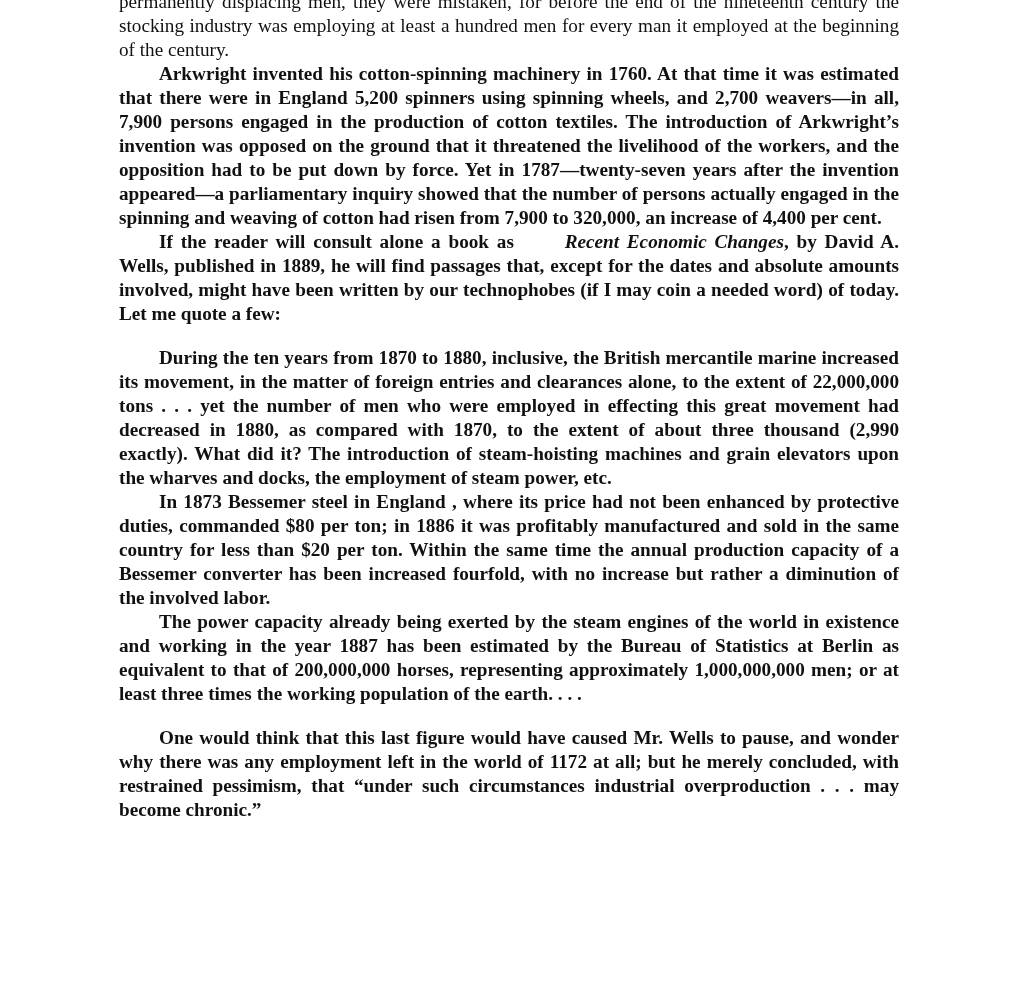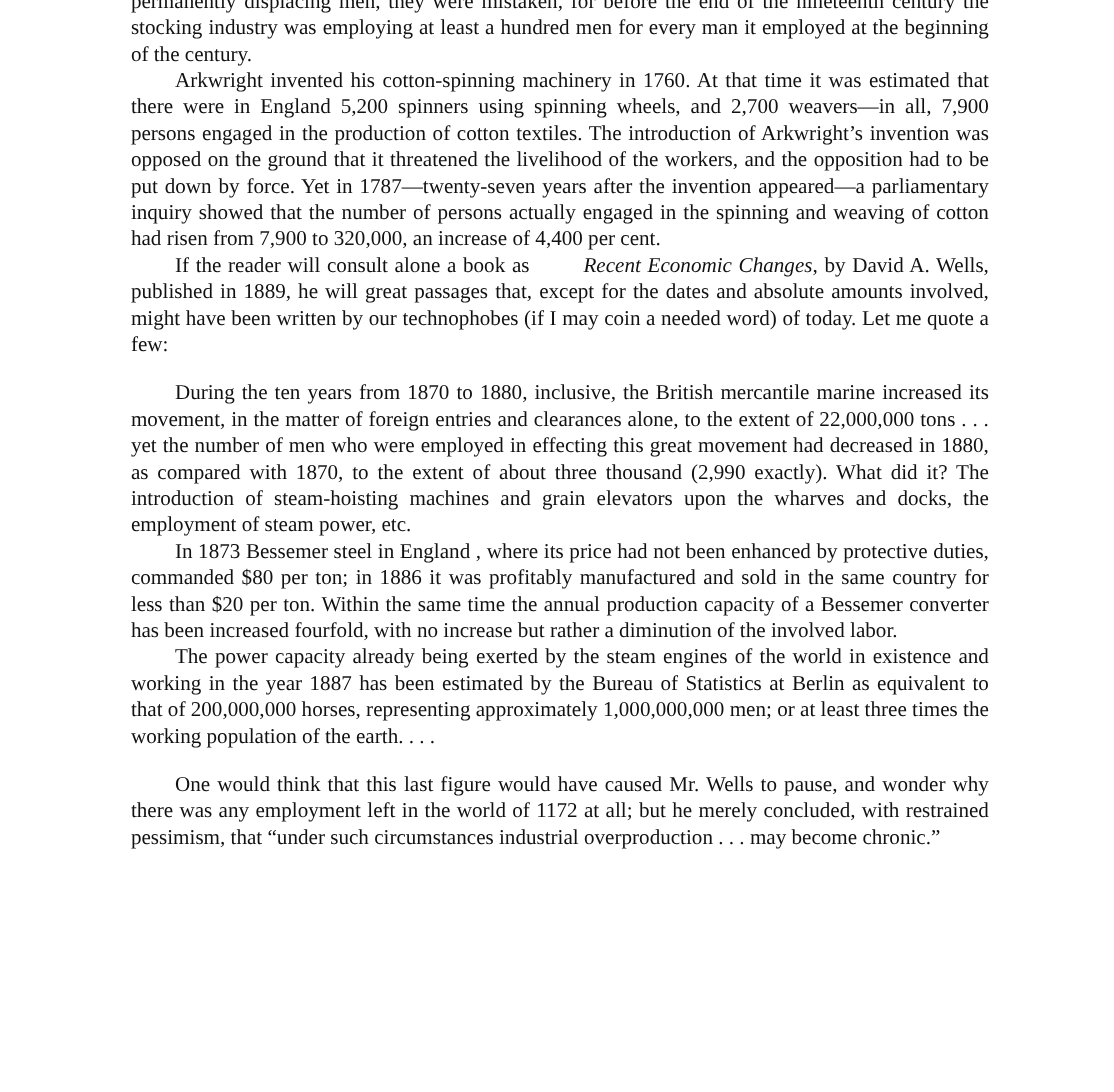--- a/index.html
+++ b/index.html
@@ -9,31 +9,31 @@
       left: 119px;
       top: -10px;
       width: 780px;
       font-family: "Liberation Serif", serif;
       font-size: 19.2px;
       line-height: 24px;
       color: #111111;
       text-align: justify;
     }
     .page p { margin: 0; }
-    .indent { text-indent: 40px; }
+    .indent { text-indent: 40px; font-weight: bold; }
     .gap { height: 20px; }
     em { font-style: italic; margin-left: 43px; }
   </style>
 </head>
 <body>
 
 <div class="page">
   <p>permanently displacing men, they were mistaken, for before the end of the nineteenth century the stocking industry was employing at least a hundred men for every man it employed at the beginning of the century.</p>
   <p class="indent">Arkwright invented his cotton-spinning machinery in 1760. At that time it was estimated that there were in England 5,200 spinners using spinning wheels, and 2,700 weavers—in all, 7,900 persons engaged in the production of cotton textiles. The introduction of Arkwright’s invention was opposed on the ground that it threatened the livelihood of the workers, and the opposition had to be put down by force. Yet in 1787—twenty-seven years after the invention appeared—a parliamentary inquiry showed that the number of persons actually engaged in the spinning and weaving of cotton had risen from 7,900 to 320,000, an increase of 4,400 per cent.</p>
-  <p class="indent"><span>If the reader will consult alone a book as </span><em>Recent Economic Changes</em><span>, by David A. Wells, published in 1889, he will great passages that, except for the dates and absolute amounts involved, might have been written by our technophobes (if I may coin a needed word) of today. Let me quote a few:</span></p>
+  <p class="indent"><span>If the reader will consult alone a book as </span><em>Recent Economic Changes</em><span>, by David A. Wells, published in 1889, he will find passages that, except for the dates and absolute amounts involved, might have been written by our technophobes (if I may coin a needed word) of today. Let me quote a few:</span></p>
 
   <div class="gap"></div>
 
   <div>
     <p class="indent">During the ten years from 1870 to 1880, inclusive, the British mercantile marine increased its movement, in the matter of foreign entries and clearances alone, to the extent of 22,000,000 tons . . . yet the number of men who were employed in effecting this great movement had decreased in 1880, as compared with 1870, to the extent of about three thousand (2,990 exactly). What did it? The introduction of steam-hoisting machines and grain elevators upon the wharves and docks, the employment of steam power, etc.</p>
     <p class="indent">In 1873 Bessemer steel in England , where its price had not been enhanced by protective duties, commanded $80 per ton; in 1886 it was profitably manufactured and sold in the same country for less than $20 per ton. Within the same time the annual production capacity of a Bessemer converter has been increased fourfold, with no increase but rather a diminution of the involved labor.</p>
     <p class="indent">The power capacity already being exerted by the steam engines of the world in existence and working in the year 1887 has been estimated by the Bureau of Statistics at Berlin as equivalent to that of 200,000,000 horses, representing approximately 1,000,000,000 men; or at least three times the working population of the earth. . . .</p>
   </div>
 
   <div class="gap"></div>

